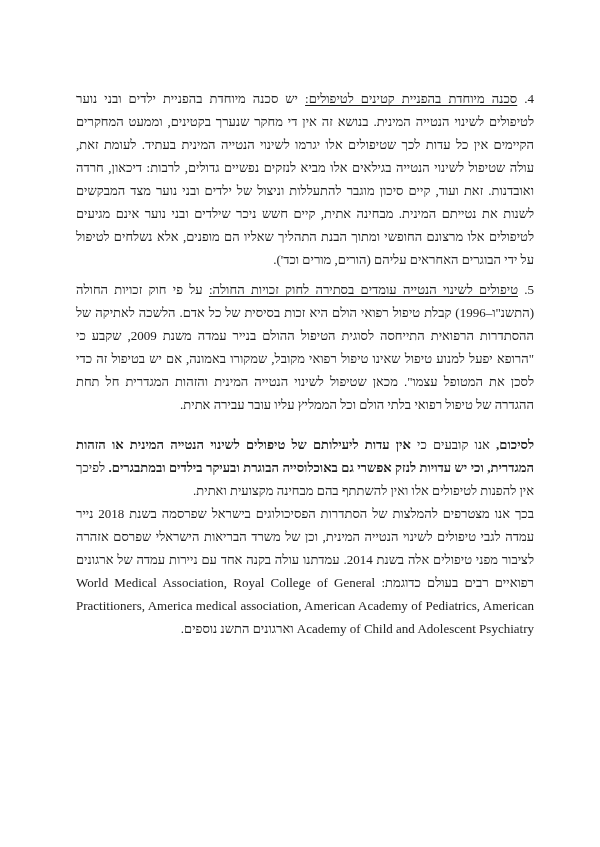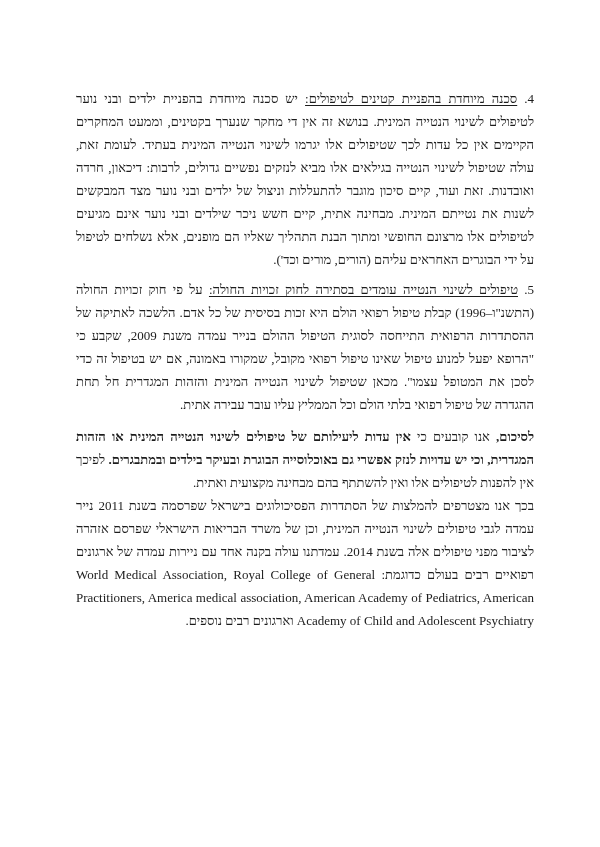--- a/index.html
+++ b/index.html
@@ -24,21 +24,21 @@
     line-height: 23px;
     color: #1c1c1c;
     background: #ffffff;
   }
   .para {
     margin: 0;
     text-align: justify;
     text-align-last: right;
   }
   .para-item5 { margin-top: 7px; }
-  .para-summary { margin-top: 9px; }
+  .para-summary { margin-top: 17px; }
   .para-closing { margin-top: 0; }
   .u { text-decoration: underline; text-underline-offset: 2px; }
   .b { font-weight: bold; }
 </style>
 </head>
 <body>
 
 <div class="sheet">
 
   <p class="para para-item4">
@@ -54,18 +54,18 @@
   </p>
 
   <p class="para para-summary">
     <span class="b">לסיכום,</span>
     <span>אנו קובעים כי</span>
     <span class="b">אין עדות ליעילותם של טיפולים לשינוי הנטייה המינית או הזהות המגדרית, וכי יש עדויות לנזק אפשרי גם באוכלוסייה הבוגרת ובעיקר בילדים ובמתבגרים.</span>
     <span>לפיכך אין להפנות לטיפולים אלו ואין להשתתף בהם מבחינה מקצועית ואתית.</span>
   </p>
 
   <p class="para para-closing">
-    <span>בכך אנו מצטרפים להמלצות של הסתדרות הפסיכולוגים בישראל שפרסמה בשנת 2011 נייר עמדה לגבי טיפולים לשינוי הנטייה המינית, וכן של משרד הבריאות הישראלי שפרסם אזהרה לציבור מפני טיפולים אלה בשנת 2014. עמדתנו עולה בקנה אחד עם ניירות עמדה של ארגונים רפואיים רבים בעולם כדוגמת:</span>
+    <span>בכך אנו מצטרפים להמלצות של הסתדרות הפסיכולוגים בישראל שפרסמה בשנת 2018 נייר עמדה לגבי טיפולים לשינוי הנטייה המינית, וכן של משרד הבריאות הישראלי שפרסם אזהרה לציבור מפני טיפולים אלה בשנת 2014. עמדתנו עולה בקנה אחד עם ניירות עמדה של ארגונים רפואיים רבים בעולם כדוגמת:</span>
     <span>World Medical Association, Royal College of General Practitioners, America medical association, American Academy of Pediatrics, American Academy of Child and Adolescent Psychiatry</span>
-    <span>וארגונים רבים נוספים.</span>
+    <span>וארגונים התשנ נוספים.</span>
   </p>
 
 </div>
 
 </body></html>

